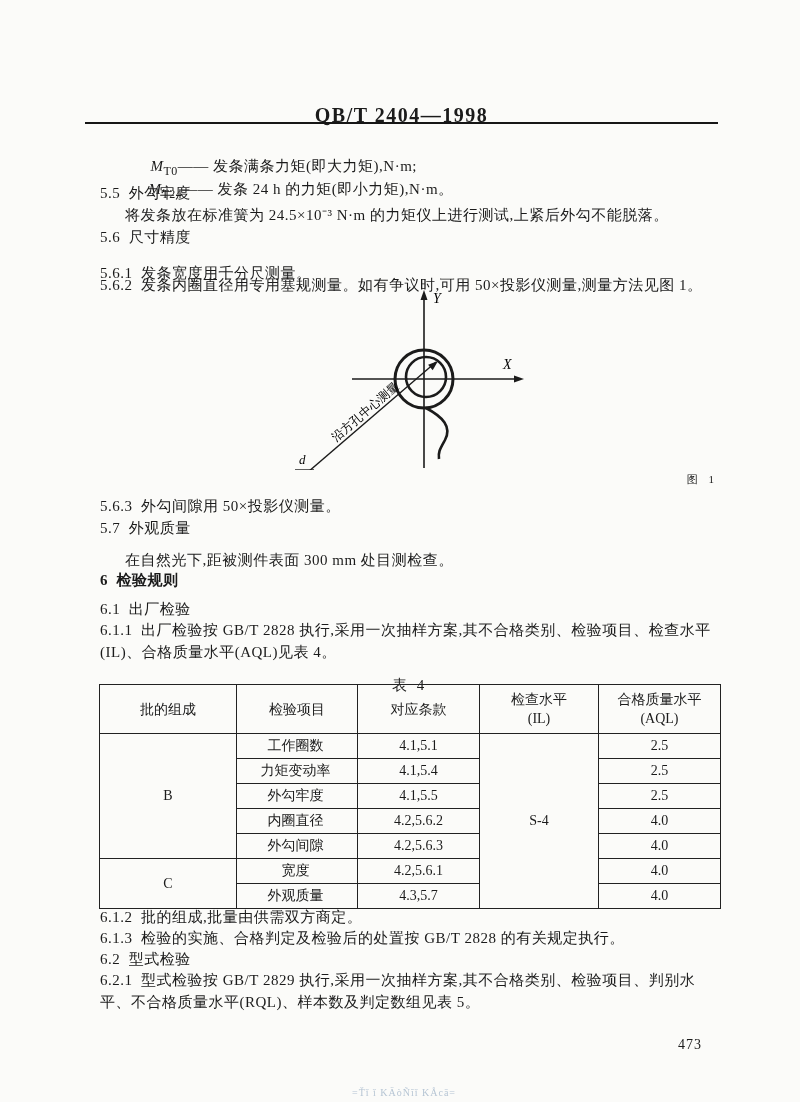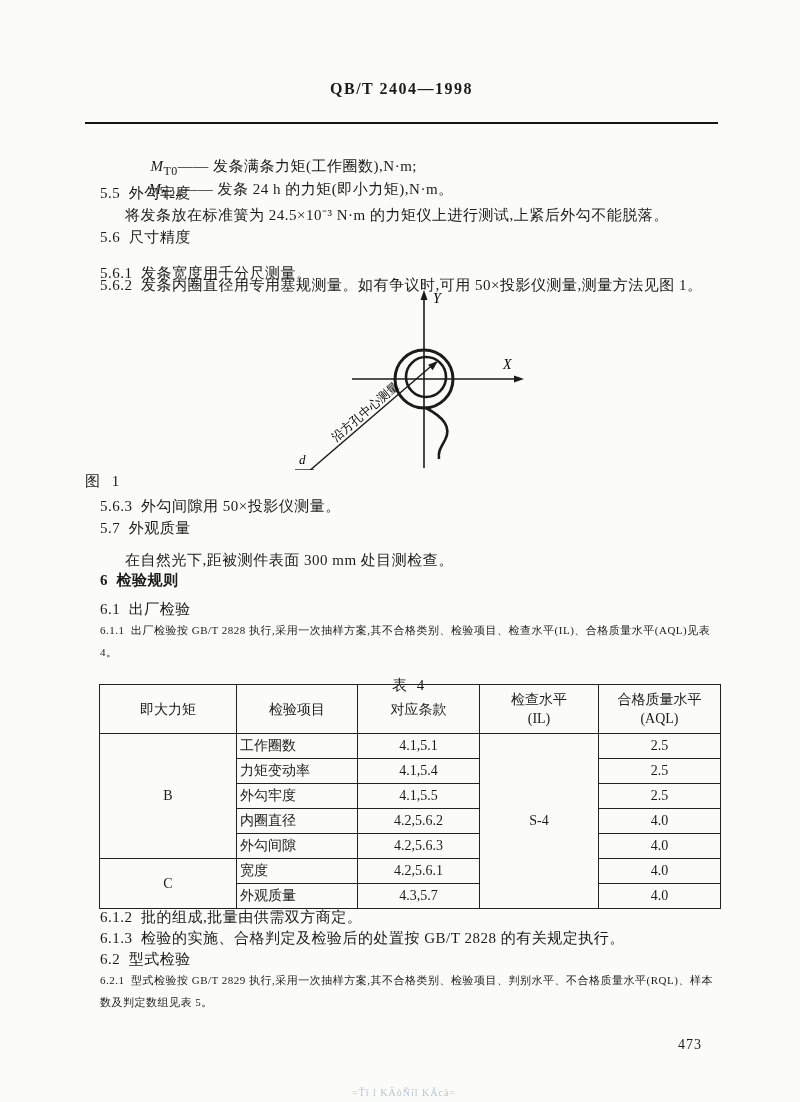--- a/index.html
+++ b/index.html
@@ -4,58 +4,58 @@
 <style>
   html,body{margin:0;padding:0;background:#e8e8e8;}
   .page{
     position:relative;width:800px;height:1102px;margin:0 auto;
     background:#fbfbf9;overflow:hidden;
     font-family:"Liberation Serif","DejaVu Serif",serif;
     color:#1b1b1b;
   }
   .abs{position:absolute;}
   .line{position:absolute;font-size:15px;line-height:19px;white-space:pre-wrap;letter-spacing:0.5px;}
-  .para{position:absolute;font-size:11px;line-height:21.5px;white-space:pre-wrap;letter-spacing:0.5px;width:620px;}
+  .para{position:absolute;font-size:15px;line-height:21.5px;white-space:pre-wrap;letter-spacing:0.5px;width:620px;}
   .bold{font-weight:bold;}
-  .std-number{position:absolute;top:80px;left:85px;width:633px;text-align:center;
-    font-size:16px;font-weight:bold;letter-spacing:1.5px;}
+  .std-number{position:absolute;top:104px;left:85px;width:633px;text-align:center;
+    font-size:20px;font-weight:bold;letter-spacing:1.5px;}
   .rule{position:absolute;top:122px;left:85px;width:633px;height:2px;background:#161616;}
   .wm-big{position:absolute;top:128px;left:183px;font-family:"DejaVu Sans","Liberation Sans",sans-serif;
     font-weight:bold;font-size:72px;letter-spacing:2px;color:#cfd9e3;z-index:0;}
   .wm-footer{position:absolute;top:1087px;left:352px;font-family:"Liberation Serif",serif;
     font-size:10px;color:#b6c5d4;letter-spacing:1px;z-index:0;}
   .content{position:relative;z-index:1;}
   sub{font-size:12px;}
-  .fig-caption{position:absolute;top:472px;left:85px;width:633px;text-align:left;
-    font-size:15px;letter-spacing:4px;}
+  .fig-caption{position:absolute;top:472px;left:85px;width:633px;text-align:right;
+    font-size:11px;letter-spacing:4px;}
   .tbl-caption{position:absolute;top:664px;left:99px;width:621px;text-align:center;font-size:15px;letter-spacing:3px;margin-top:12px;}
   table.t4{position:absolute;top:684px;left:99px;width:621px;border-collapse:collapse;
     table-layout:fixed;font-size:14px;}
   table.t4 th,table.t4 td{border:1.5px solid #222;padding:0 6px;text-align:center;
     overflow:hidden;white-space:nowrap;}
   table.t4 th{height:48px;font-weight:normal;font-size:14px;line-height:19px;}
   table.t4 td{height:24px;}
-  table.t4 td.item{text-align:left;padding-left:3px;}
+  table.t4 td.item{text-align:center;padding-left:3px;}
   .pagenum{position:absolute;top:1037px;left:660px;width:60px;text-align:center;font-size:14px;letter-spacing:1px;}
   svg text{font-family:"Liberation Serif",serif;}
 </style>
 </head>
 <body>
 
 <div class="page">
 
   <div class="wm-footer">=Ťǐ ǐ KÄòÑĭǐ KÅcā=</div>
 
   <div class="content">
 
     <div class="std-number">QB/T 2404—1998</div>
     <div class="rule"></div>
 
     <div class="line" style="top:138px;left:125px;">
-      <i>M</i><sub>T0</sub><span>—— 发条满条力矩(工作圈数),N·m;</span>
+      <i>M</i><sub>T0</sub><span>—— 发条满条力矩(即大力矩),N·m;</span>
     </div>
     <div class="line" style="top:161px;left:123px;">
       <i>M</i><sub>T24</sub><span>—— 发条 24 h 的力矩(即小力矩),N·m。</span>
     </div>
 
     <div class="line" style="top:184px;left:100px;">5.5  外勾牢度</div>
     <div class="line" style="top:206px;left:125px;font-family:Liberation Serif, serif;">将发条放在标准簧为 24.5×10⁻³ N·m 的力矩仪上进行测试,上紧后外勾不能脱落。</div>
     <div class="line" style="top:228px;left:100px;">5.6  尺寸精度</div>
     <div class="line" style="top:264px;left:100px;">5.6.1  发条宽度用千分尺测量。</div>
     <div class="line" style="top:276px;left:100px;">5.6.2  发条内圈直径用专用塞规测量。如有争议时,可用 50×投影仪测量,测量方法见图 1。</div>
@@ -93,21 +93,21 @@
     <table class="t4">
       <colgroup>
         <col style="width:137px">
           <col style="width:121px">
           <col style="width:122px">
           <col style="width:119px">
           <col style="width:122px">
       </colgroup>
       <tbody>
           <tr>
-        <th>即大力矩</th>
+        <th>批的组成</th>
         <th>检验项目</th>
         <th>对应条款</th>
         <th>
           <span>检查水平</span><br>
           <span>(IL)</span>
         </th>
         <th>
           <span>合格质量水平</span><br>
           <span>(AQL)</span>
         </th>

